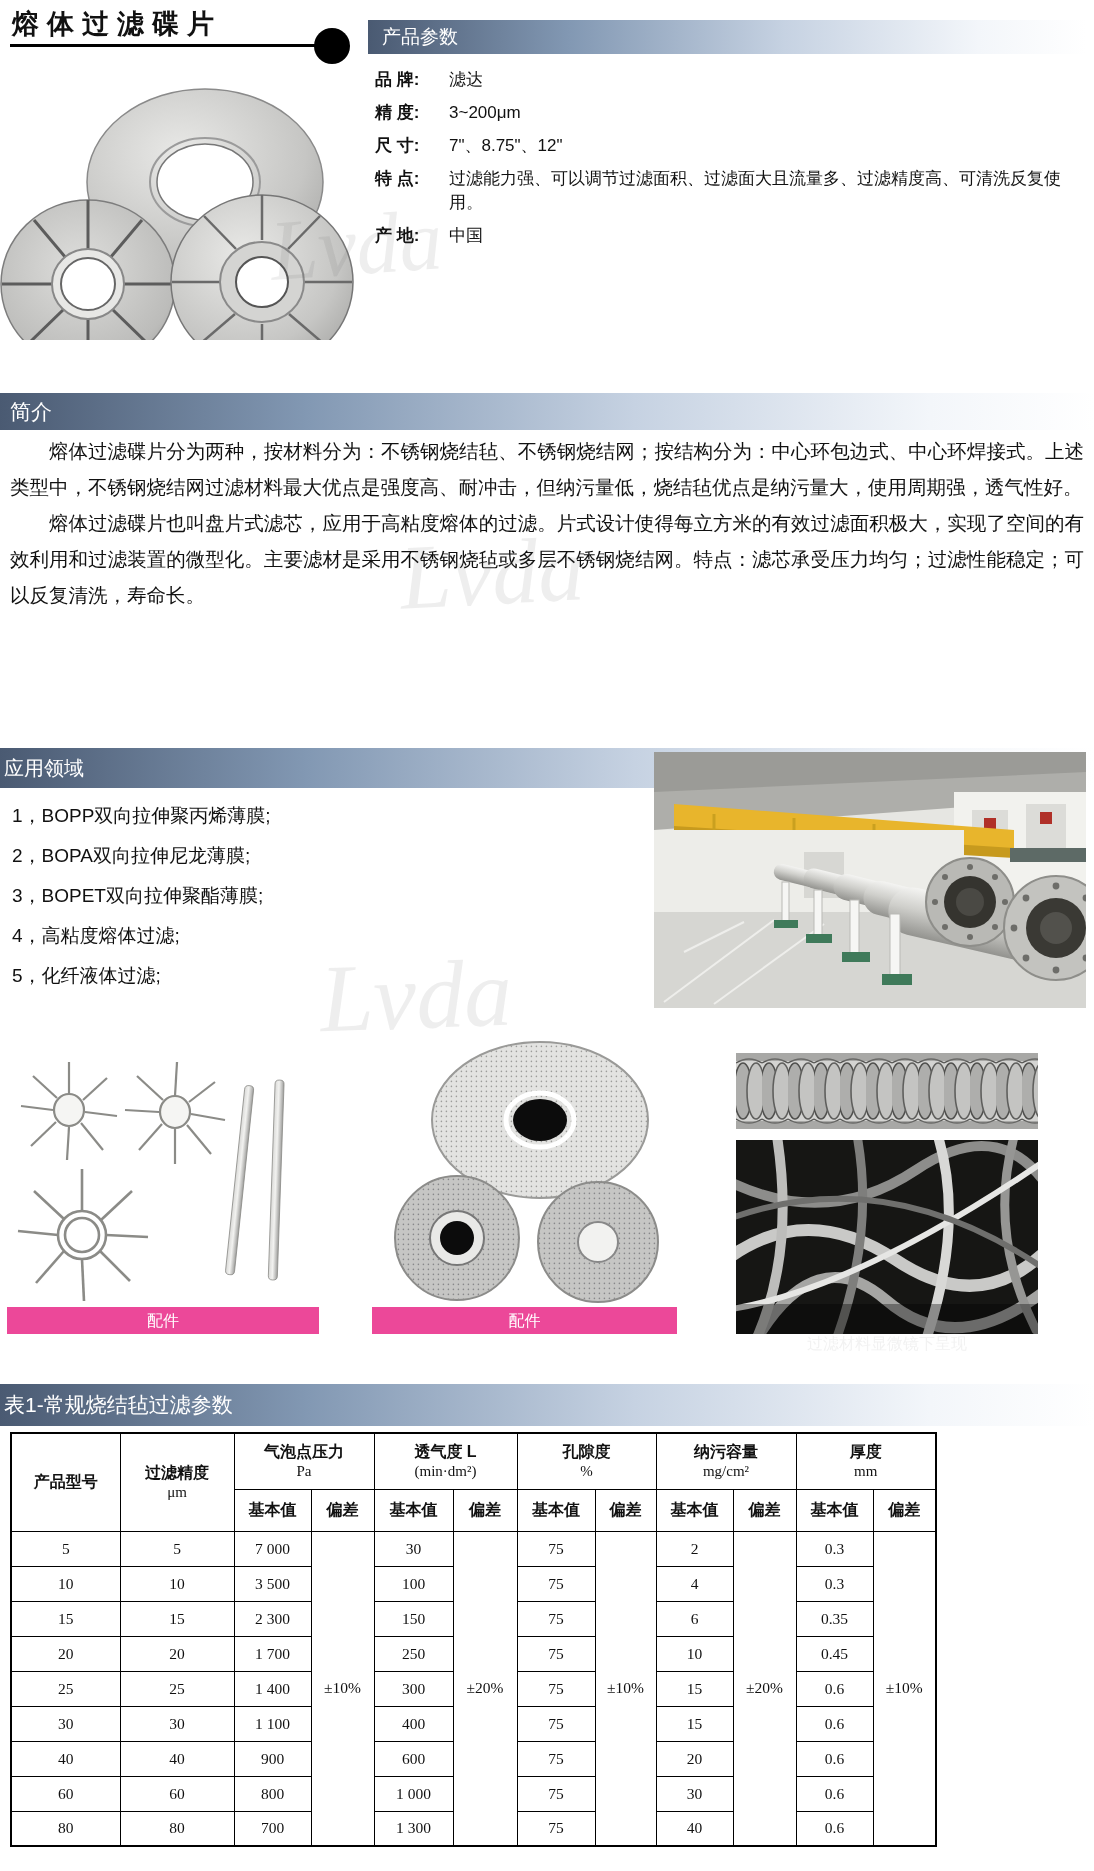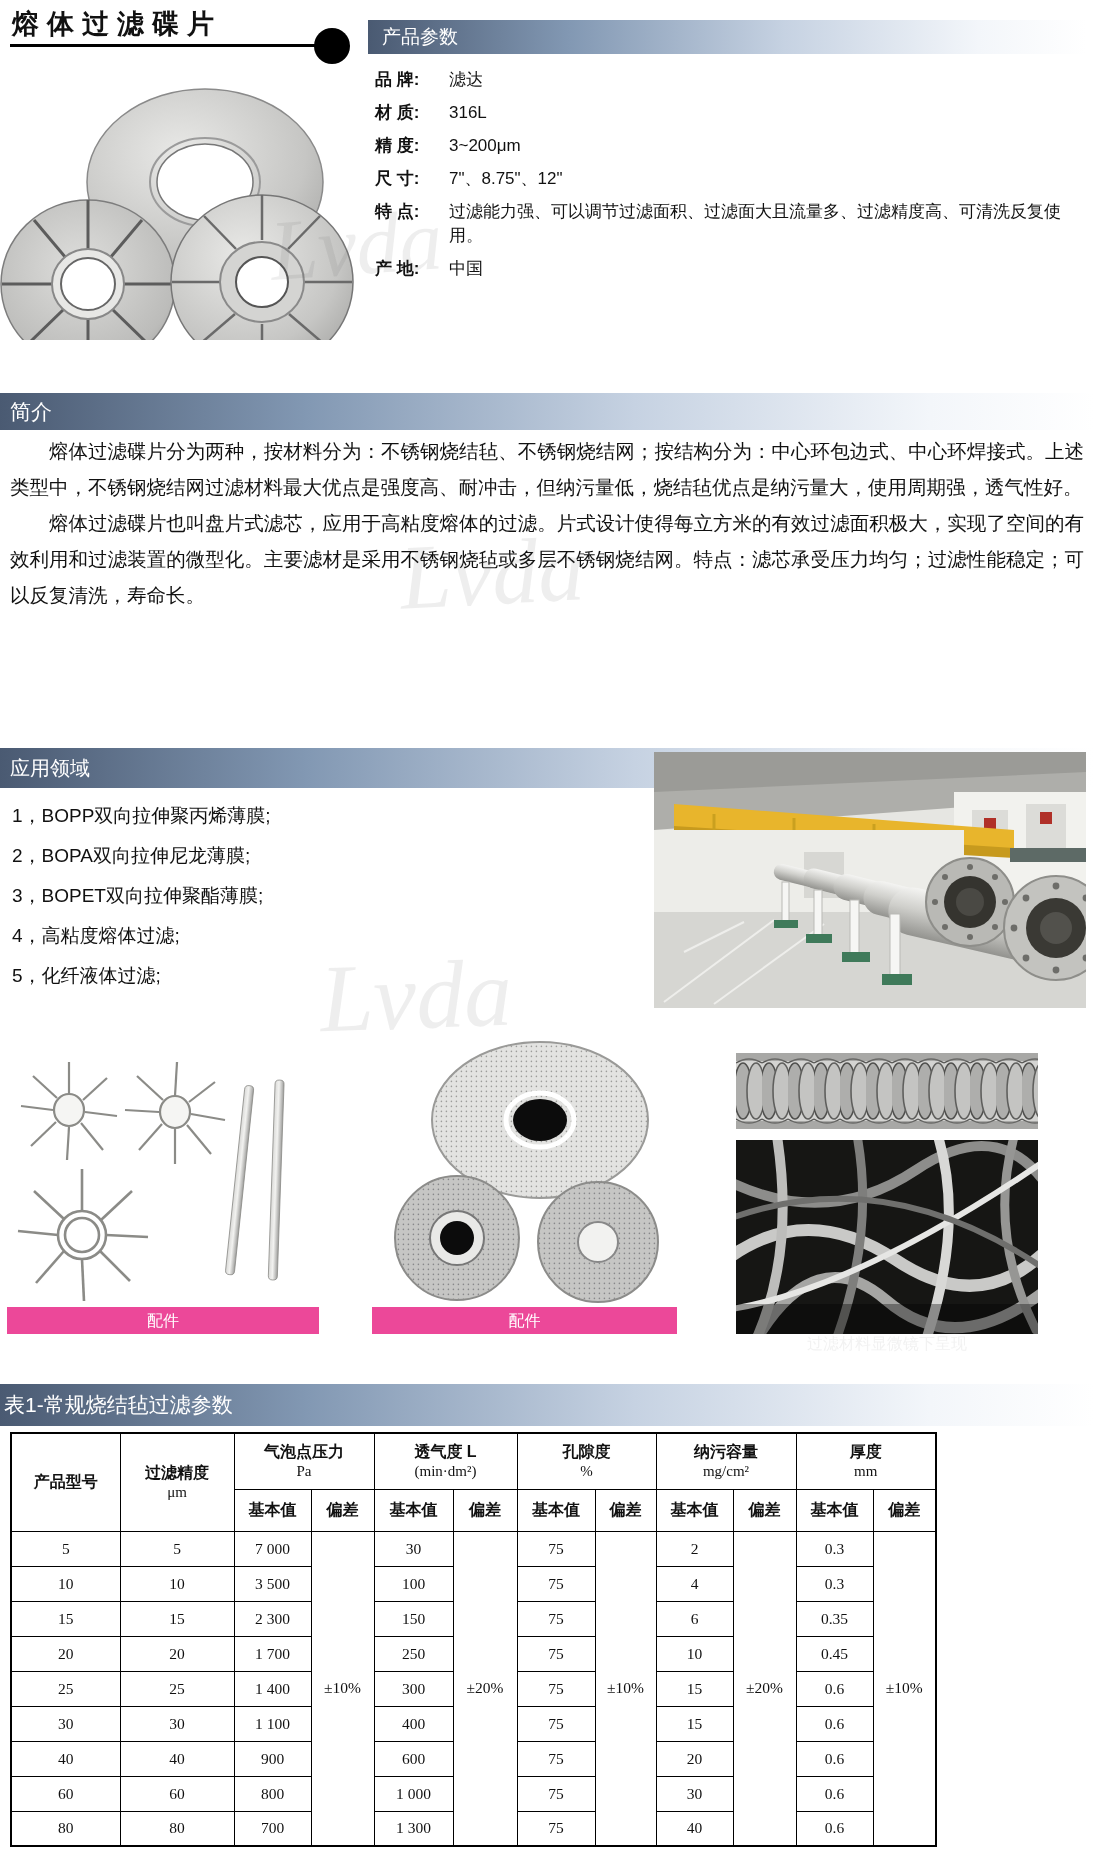--- a/index.html
+++ b/index.html
@@ -9,21 +9,21 @@
   }
   
   .page-title{position:absolute;left:12px;top:6px;font-size:27px;font-weight:bold;letter-spacing:8px;}
   .title-rule{position:absolute;left:10px;top:44px;width:338px;height:3px;background:#000;}
   .title-dot{position:absolute;left:314px;top:28px;width:36px;height:36px;border-radius:50%;background:#000;}
   
   .bar{background:linear-gradient(to right,#4a5a72 0%,#8298b3 28%,#c6d2e2 58%,#f3f6fa 85%,#ffffff 100%);
        color:#fff;box-sizing:border-box;}
   .bar-params{position:absolute;left:368px;top:20px;width:718px;height:34px;font-size:19px;line-height:34px;padding-left:14px;}
   .bar-intro{position:absolute;left:0;top:393px;width:1094px;height:37px;font-size:21px;line-height:37px;padding-left:10px;}
-  .bar-apps{position:absolute;left:0;top:748px;width:1094px;height:40px;font-size:20px;line-height:40px;padding-left:10px;}
+  .bar-apps{position:absolute;left:0;top:748px;width:1094px;height:40px;font-size:20px;line-height:40px;padding-left:4px;}
   .bar-table{position:absolute;left:0;top:1384px;width:1094px;height:42px;font-size:21px;line-height:42px;padding-left:4px;}
   
   .params-list{position:absolute;left:375px;top:68px;width:708px;}
   .param-row{display:flex;margin-bottom:9px;font-size:17px;line-height:24px;}
   .param-label{font-weight:bold;min-width:64px;white-space:nowrap;}
   .param-value{margin-left:10px;flex:1;}
   
   .intro-paragraphs{position:absolute;left:10px;top:433px;width:1074px;}
   .intro-para{margin:0;font-size:19.5px;line-height:36px;text-indent:2em;text-align:justify;}
   
@@ -108,24 +108,20 @@
     <ellipse rx="42" ry="40" fill="#d4d4d2" stroke="#8a8a8a" stroke-width="2"></ellipse>
     <ellipse rx="26" ry="25" fill="#ffffff" stroke="#555" stroke-width="2"></ellipse>
   </g>
 </svg>
 
 <div class="bar bar-params">产品参数</div>
 <div class="params-list">
     <div class="param-row">
       <span class="param-label">品 牌:</span>
       <span class="param-value">滤达</span>
-    </div>
-    <div class="param-row">
-      <span class="param-label">材 质:</span>
-      <span class="param-value">316L</span>
     </div>
     <div class="param-row">
       <span class="param-label">精 度:</span>
       <span class="param-value">3~200μm</span>
     </div>
     <div class="param-row">
       <span class="param-label">尺 寸:</span>
       <span class="param-value">7"、8.75"、12"</span>
     </div>
     <div class="param-row">

